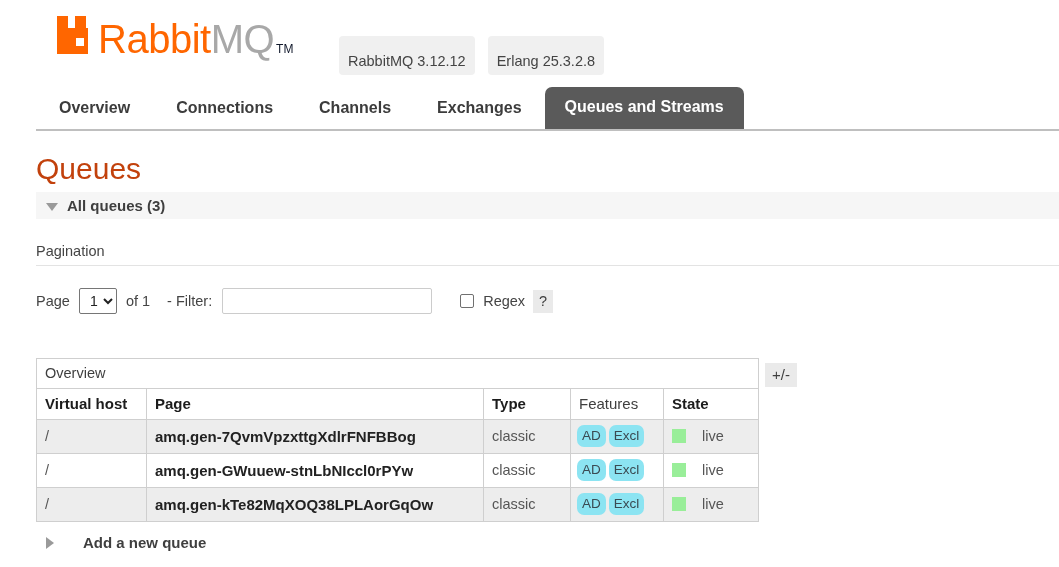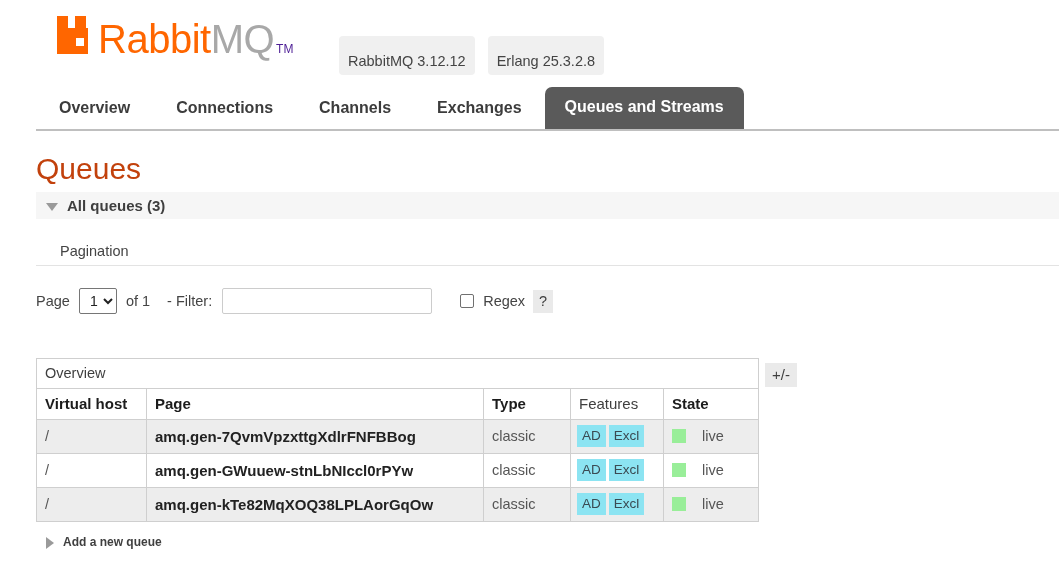--- a/index.html
+++ b/index.html
@@ -67,21 +67,21 @@
   .logo-text {
     font-size: 40px;
     line-height: 42px;
     font-weight: 400;
     letter-spacing: -0.5px;
     white-space: nowrap;
   }
   .logo-text .rb { color: #ff6600; }
   .logo-text .mq { color: #a8a8a8; }
   .logo-tm {
-    color: #4c1d95;
+    color: #0f172a;
     font-size: 12px;
     margin-left: 2px;
     margin-bottom: 5px;
     line-height: 12px;
   }
   .version-pills {
     position: absolute;
     left: 327px; top: 36px;
     display: flex;
     gap: 13px;
@@ -181,21 +181,20 @@
   .pagination-head {
     position: absolute;
     left: 36px; top: 243px;
     width: 1023px;
   }
   .pagination-title {
     font-size: 14.5px;
     color: #444444;
     line-height: 17px;
     padding-bottom: 5px;
-    margin-left: 24px;
   }
   .pagination-rule {
     width: 1023px;
     height: 1px;
     background: #e3e3e3;
   }
   .pagination-controls {
     position: absolute;
     left: 36px; top: 287px;
     display: flex;
@@ -323,21 +322,21 @@
     color: #555555;
   }
   .cell-features { padding: 5px 6px 6px 6px !important; }
   .feat-badge {
     display: inline-block;
     background: #8ce4f2;
     color: #3a4a52;
     font-size: 13.5px;
     line-height: 15px;
     padding: 3px 5px 4px 5px;
-    border-radius: 0;
+    border-radius: 7px;
     margin-right: 3px;
     cursor: pointer;
   }
   .cell-state {
     font-size: 14.5px;
     color: #555555;
     white-space: nowrap;
   }
   .state-sq {
     display: inline-block;
@@ -365,24 +364,25 @@
 
   
   .add-queue {
     position: absolute;
     left: 36px; top: 534px;
     display: flex;
     align-items: center;
     cursor: pointer;
   }
   .add-queue .add-label {
-    font-size: 12px;
+    font-size: 15px;
     font-weight: bold;
     color: #3f3f3f;
     line-height: 17px;
+    margin-left: 20px;
   }
 </style>
 </head>
 <body>
 
 <div id="page">
 
   <div class="header">
     <div class="logo-wrap">
       <div class="logo-mark">

